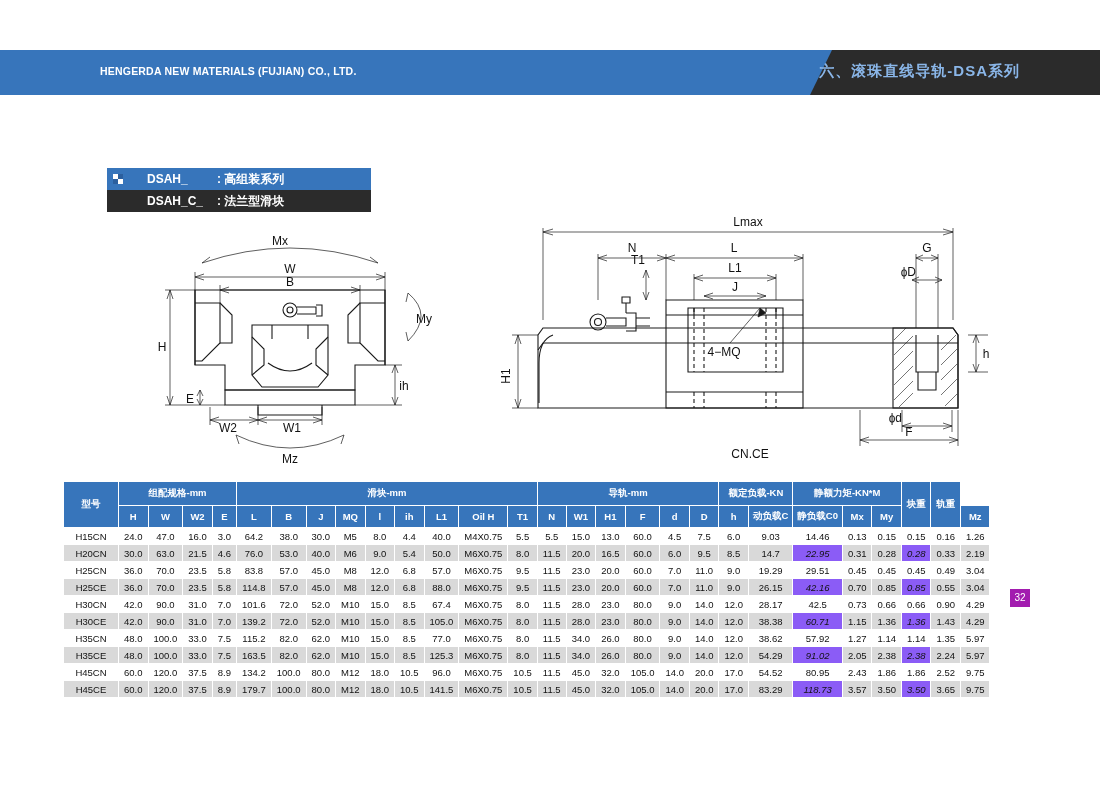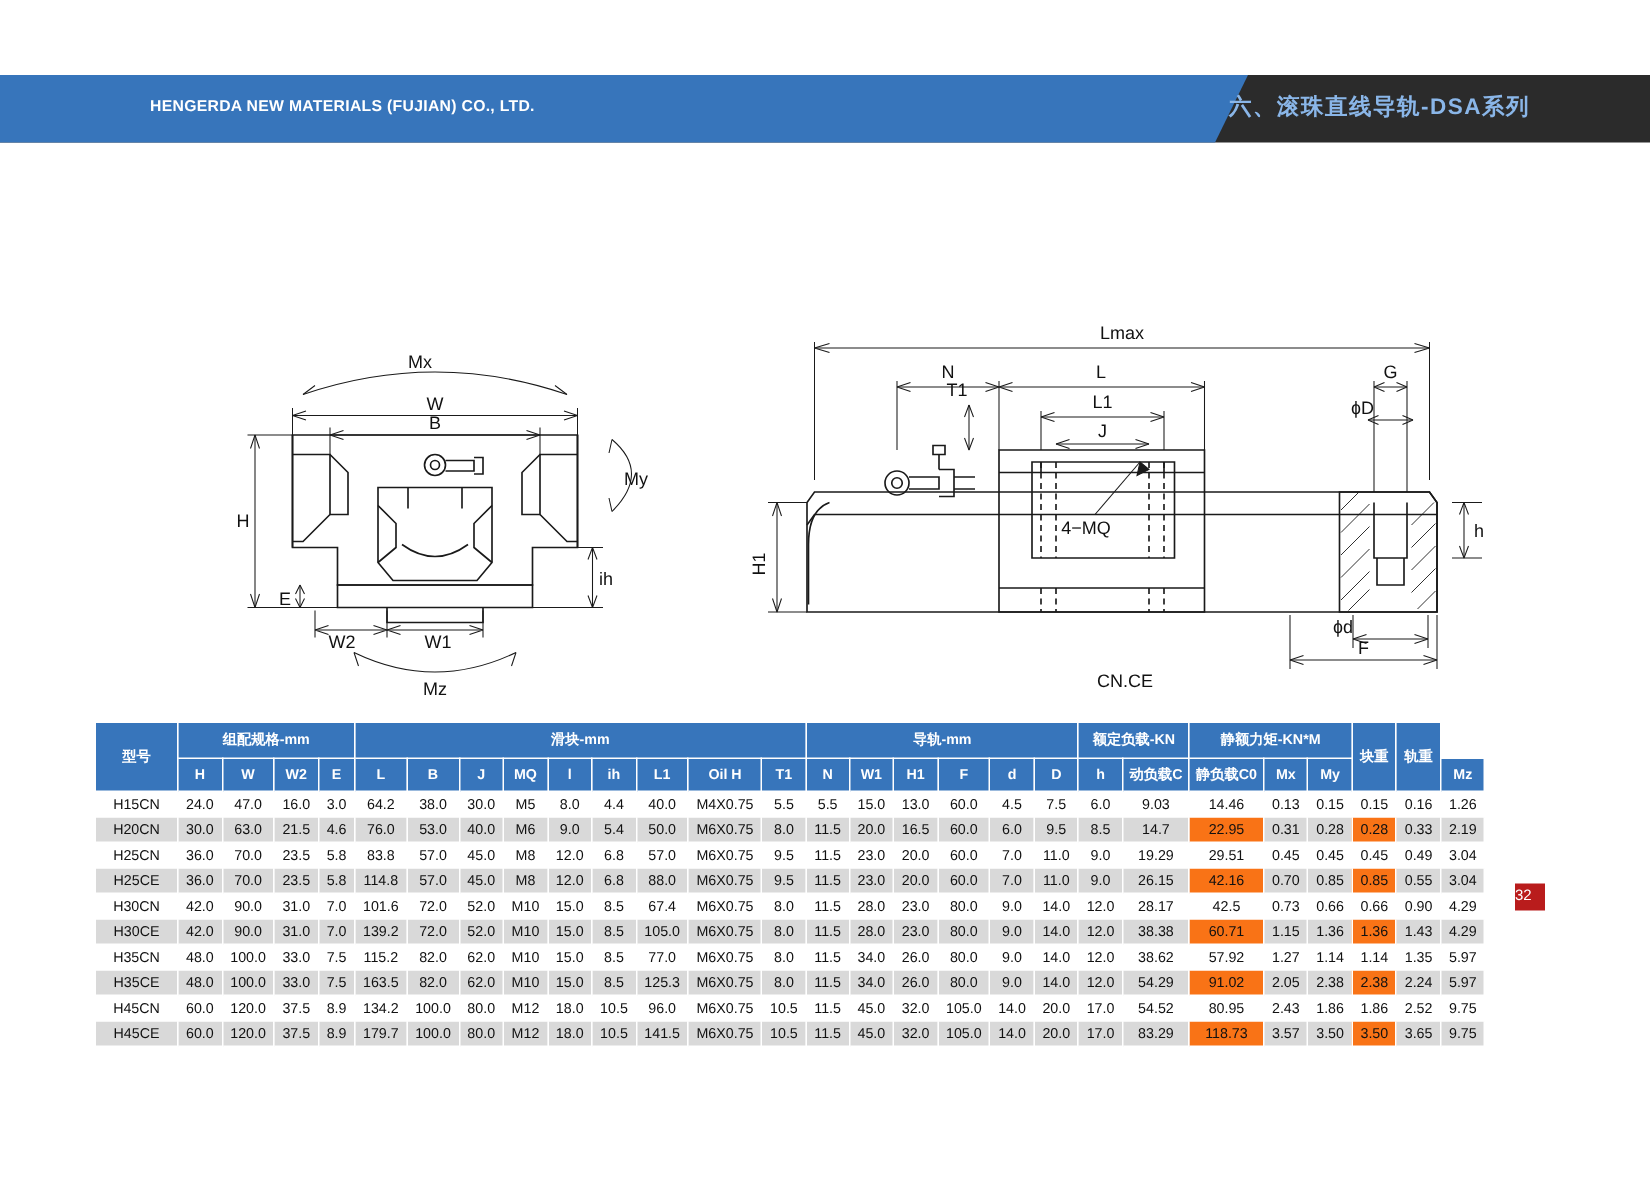--- a/index.html
+++ b/index.html
@@ -32,39 +32,55 @@
   .tbl{position:absolute;left:63px;top:481px;border-collapse:collapse;font-size:9.5px;}
   .tbl th,.tbl td{border:1px solid #ffffff;text-align:center;white-space:nowrap;}
   .tbl thead th{background:#3775bb;color:#ffffff;font-weight:bold;padding:3px 4px;}
   .tbl thead tr.g1 th{height:17px;}
   .tbl thead tr.g2 th{height:15px;}
   .tbl tbody td{padding:2.5px 5px;color:#111111;border:1px solid #ffffff;}
   .tbl tbody tr.odd td{background:#ffffff;}
   .tbl tbody tr.even td{background:#d9d9d9;}
   .tbl tbody td.model{font-weight:normal;text-align:center;}
   .tbl tbody td.hl{background:#bfbfbf;}
-  .tbl tbody tr.even td.hl{background:#f97316;}
+  .tbl tbody tr.even td.hl{background:#8b5cf6;font-style:italic;}
 
   
-  .pageno{position:absolute;right:70px;bottom:40px;width:20px;height:18px;background:#b91c1c;color:#ffffff;font-size:10px;text-align:left;line-height:18px;}
+  .pageno{position:absolute;right:70px;bottom:40px;width:20px;height:18px;background:#a21caf;color:#ffffff;font-size:10px;text-align:center;line-height:18px;}
 
   .dimtxt{font-family:"Liberation Sans",sans-serif;font-size:12px;fill:#111;}
 </style>
 </head>
 <body>
 
 <div class="page">
 
   <div class="hdr">
     <div class="hdr-dark"></div>
     <div class="hdr-blue"></div>
     <div class="hdr-company">HENGERDA NEW MATERIALS (FUJIAN) CO., LTD.</div>
     <div class="hdr-title">六、滚珠直线导轨-DSA系列</div>
   </div>
 
+  <div class="legend">
+    <div class="legend-row blue">
+      <span class="legend-sq">
+        <i style="background:#ffffff"></i>
+          <i style="background:#2b5f9e"></i>
+          <i style="background:#2b5f9e"></i>
+          <i style="background:#ffffff"></i>
+      </span>
+      <span class="legend-name">DSAH_</span>
+      <span class="legend-desc">: 高组装系列</span>
+    </div>
+    <div class="legend-row dark">
+      <span class="legend-name">DSAH_C_</span>
+      <span class="legend-desc">: 法兰型滑块</span>
+    </div>
+  </div>
 
   <div class="draw" style="left:140px;top:215px;">
     <svg width="330" height="255" viewBox="0 0 330 255">
       <g stroke="#1a1a1a" fill="none" stroke-width="1.1">
 
         <path d="M55 75 L245 75 L245 150 L215 150 L215 175 L85 175 L85 150 L55 150 Z"></path>
         <path d="M55 75 L55 150 M245 75 L245 150"></path>
 
         <path d="M55 88 L80 88 L80 128 L62 146 L55 146"></path>
         <path d="M245 88 L220 88 L220 128 L238 146 L245 146"></path>

